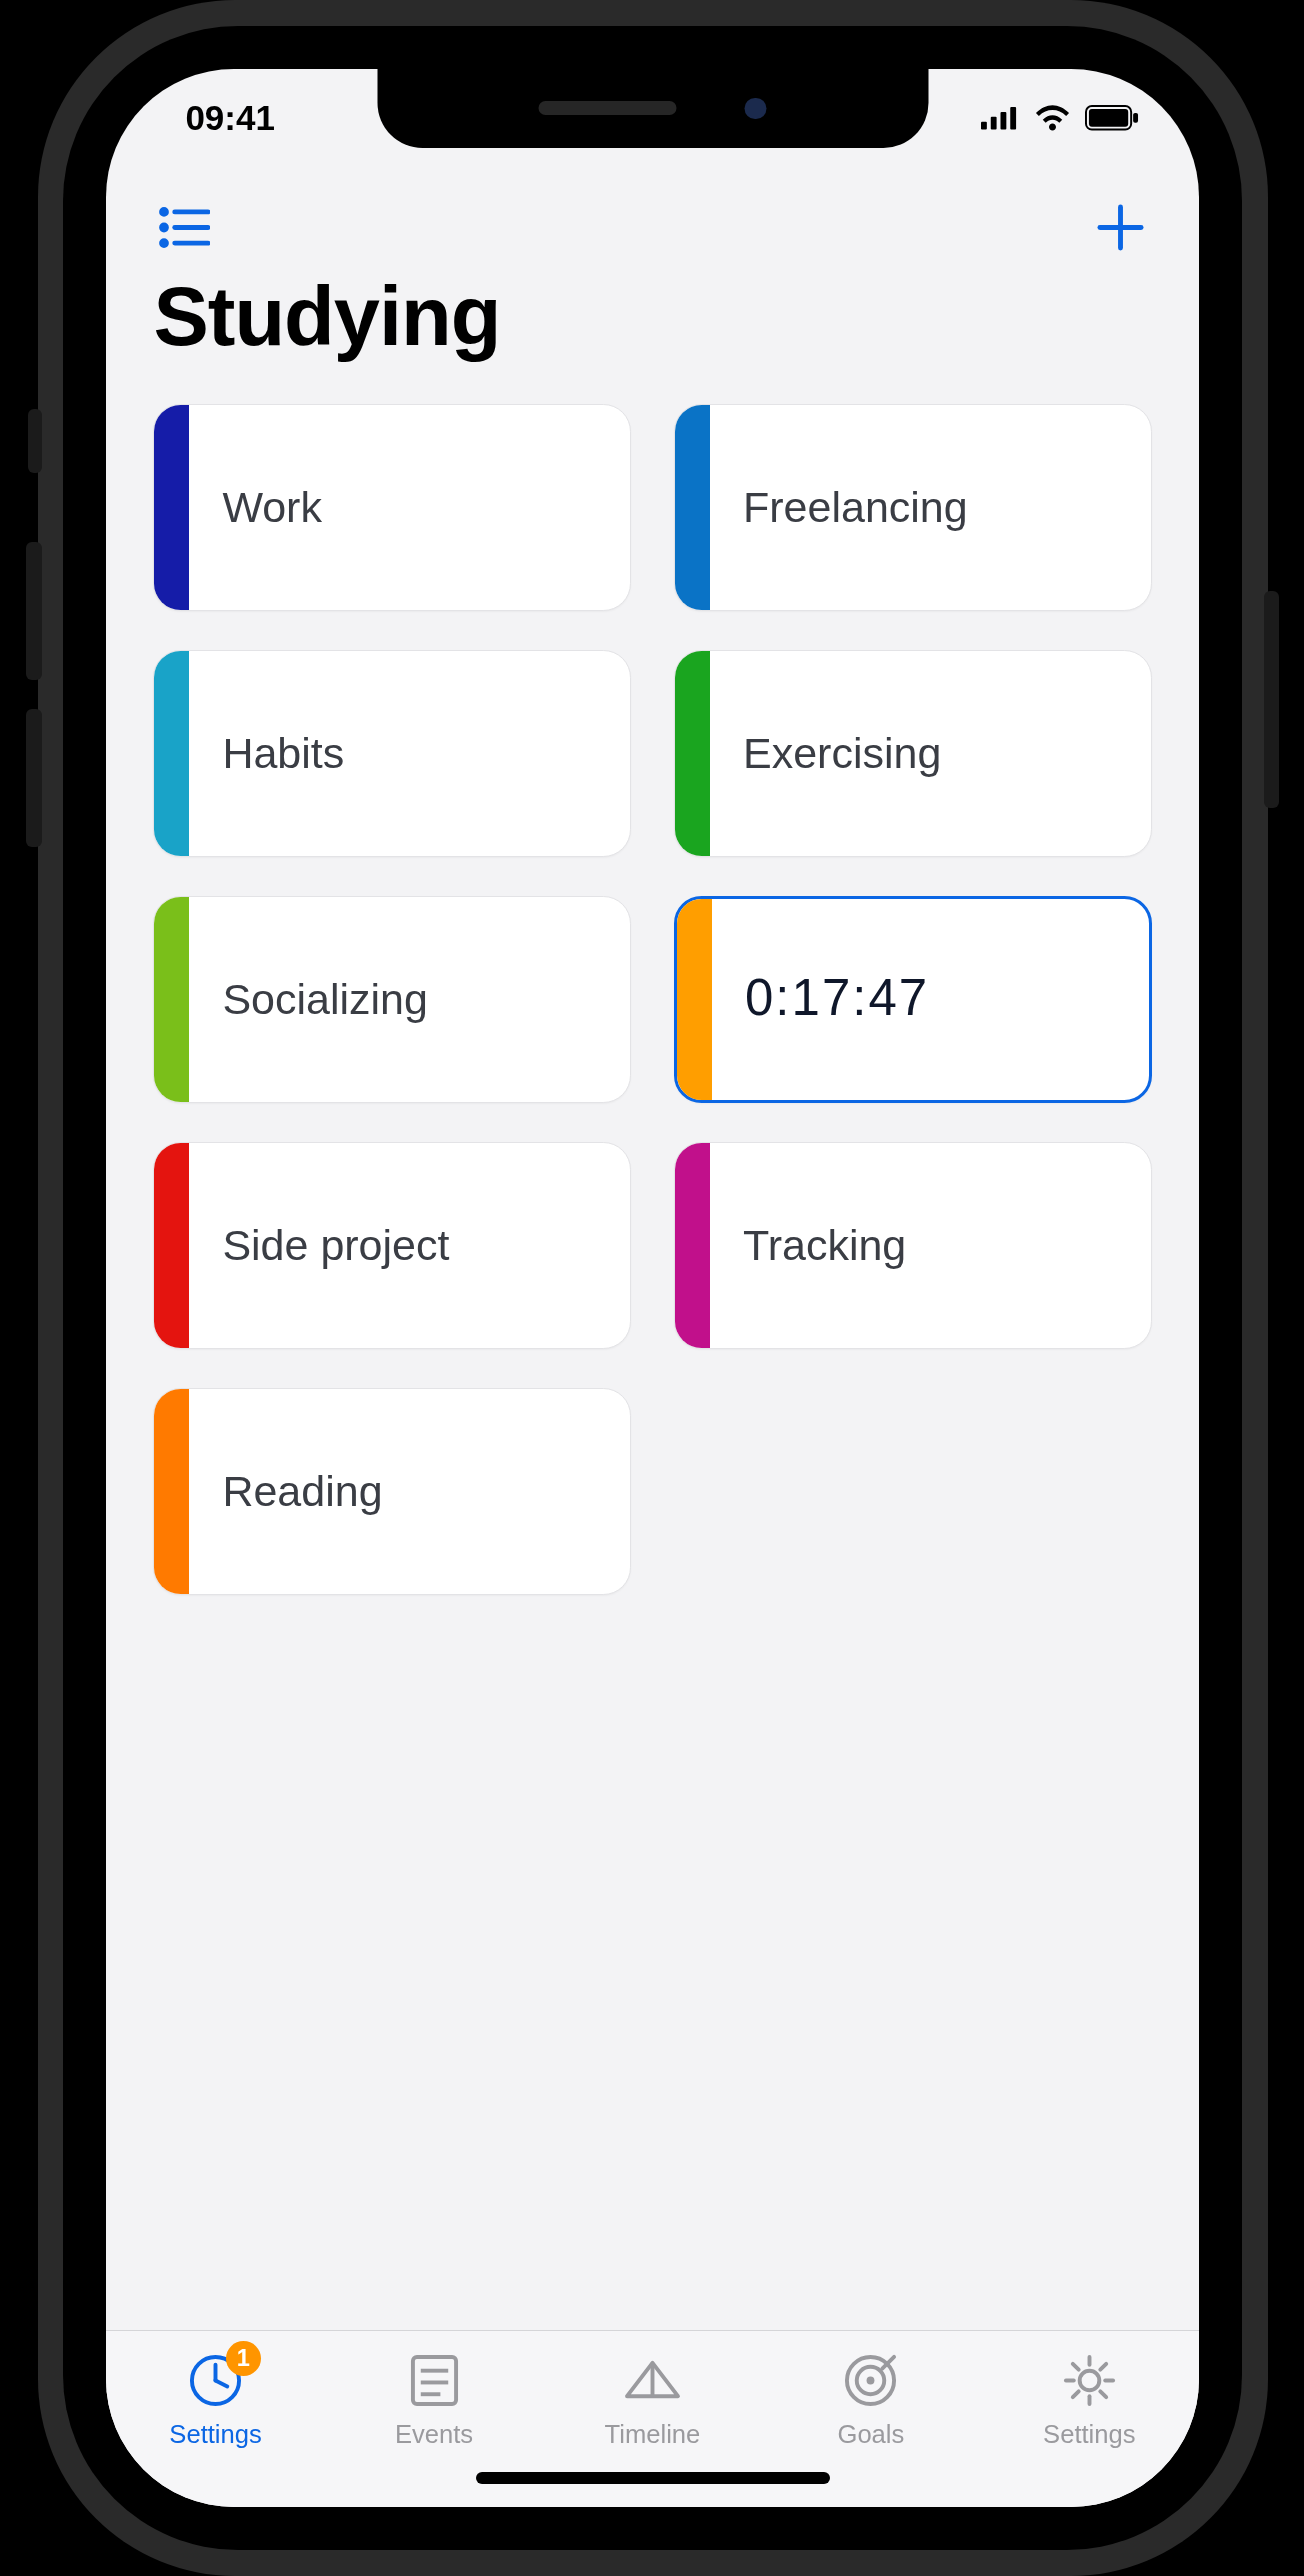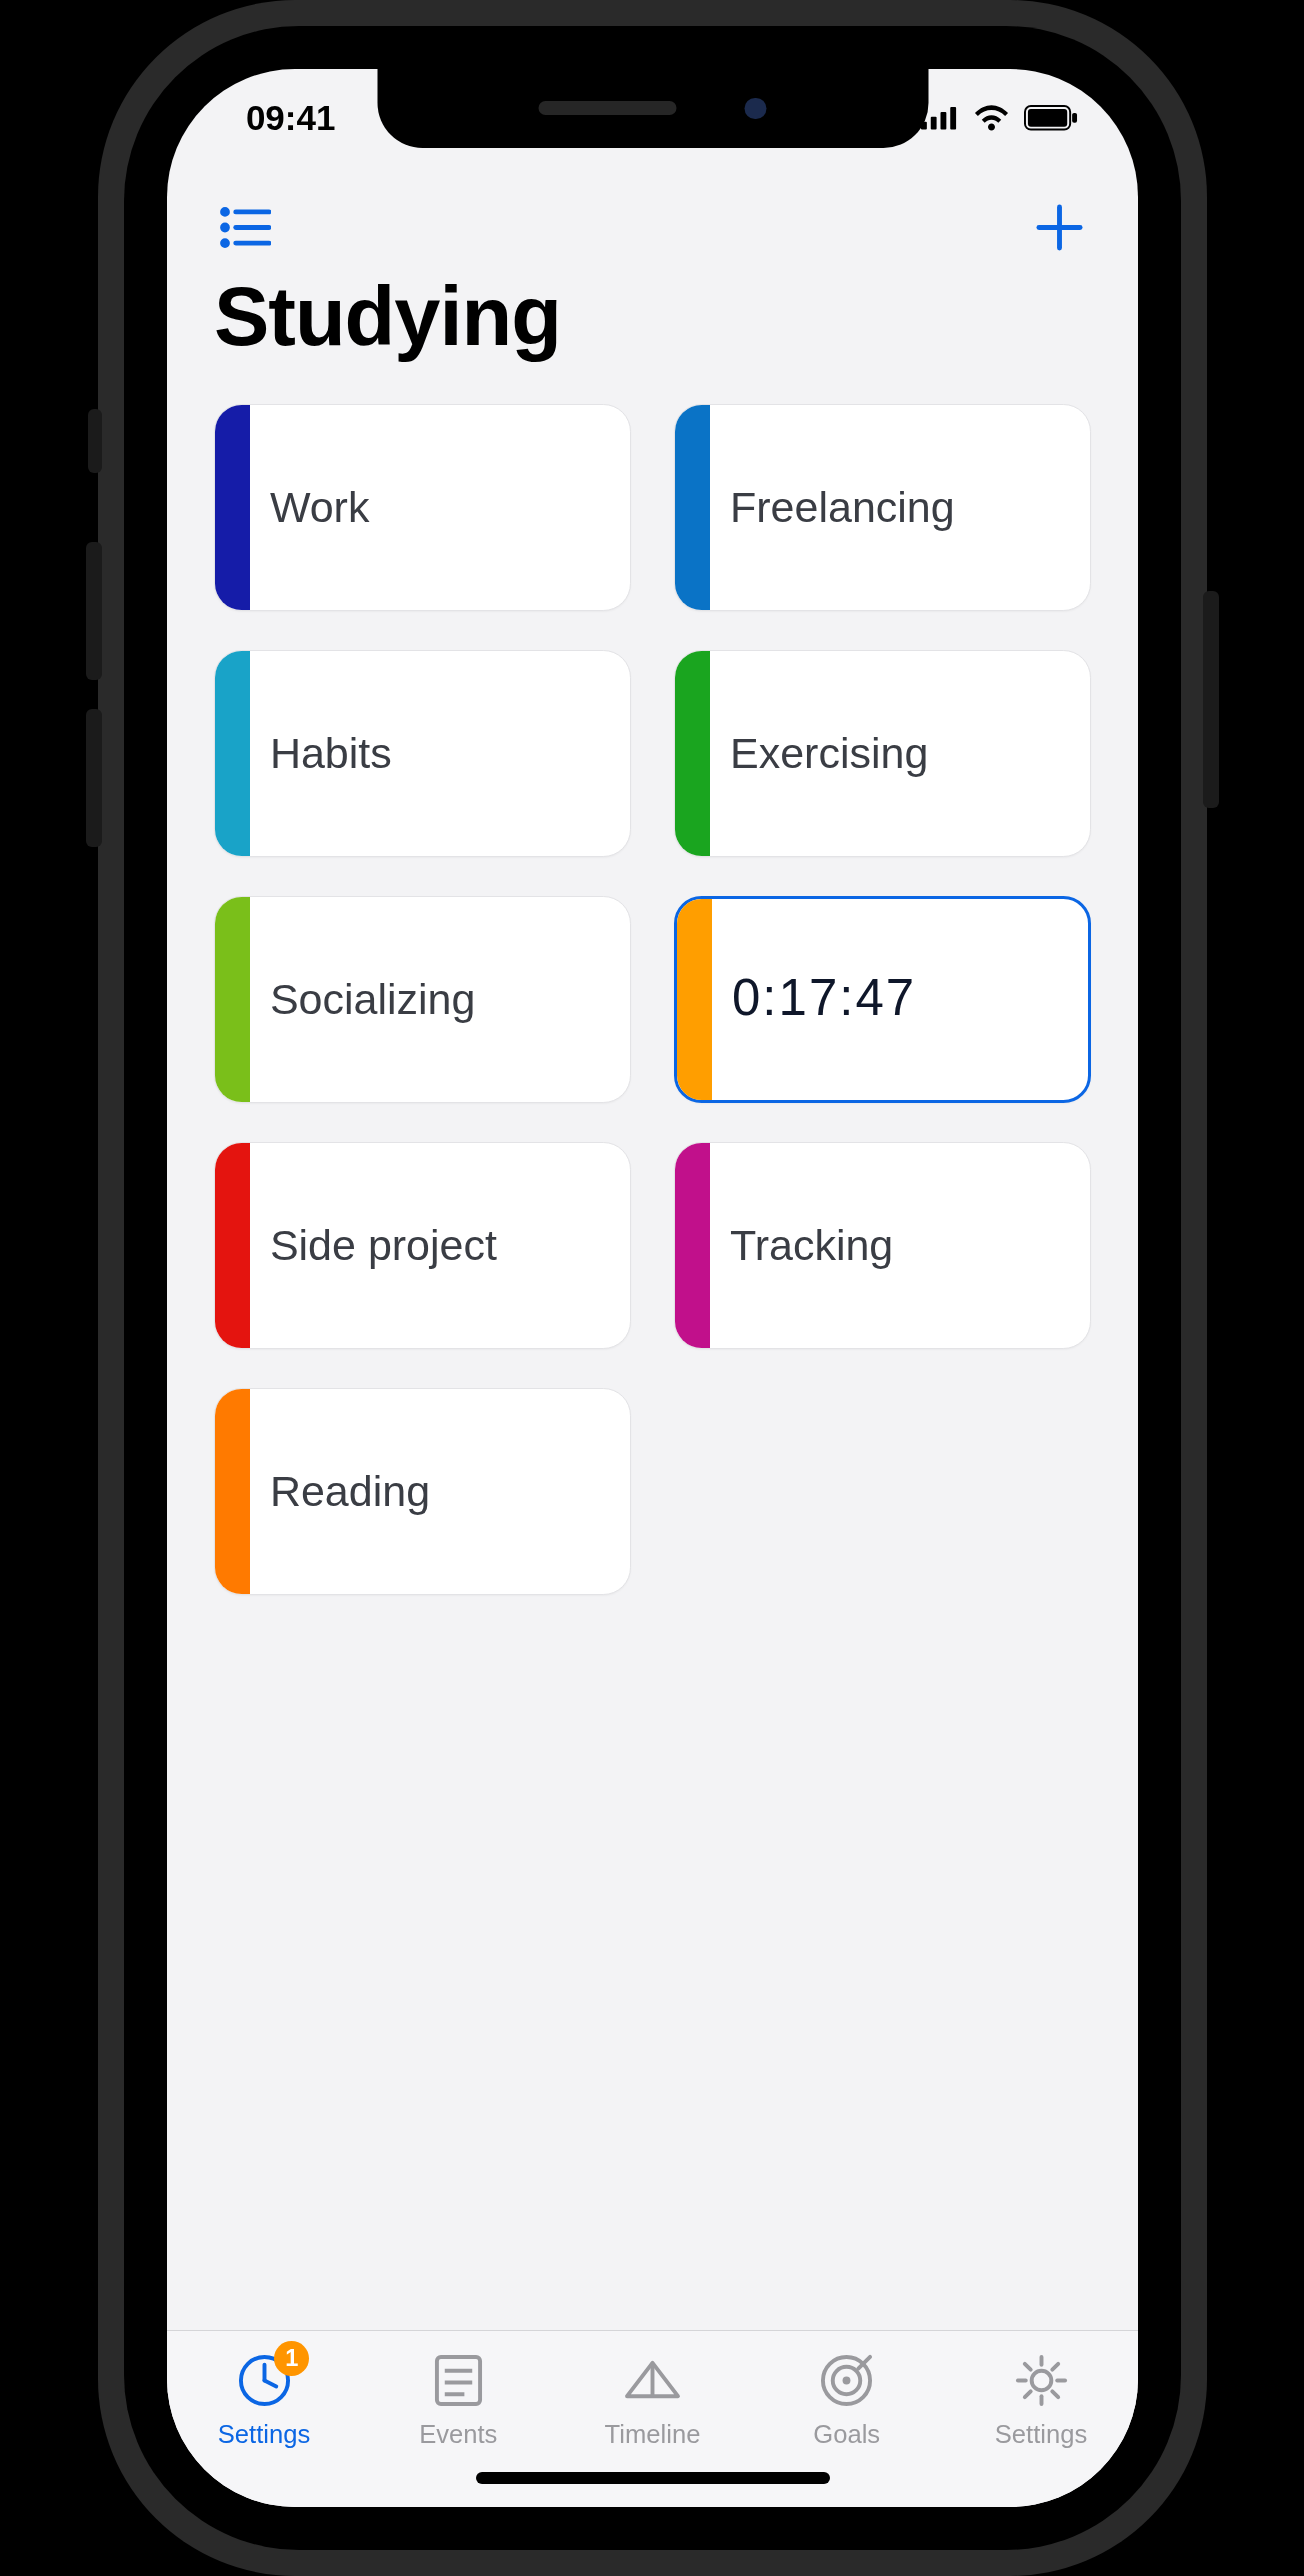--- a/index.html
+++ b/index.html
@@ -9,21 +9,21 @@
     width: 1305px;
     height: 2576px;
     display: flex;
     align-items: center;
     justify-content: center;
   }
 
   
   .phone {
     position: relative;
-    width: 1109px;
+    width: 1230px;
     height: 2576px;
     border-radius: 197px;
     background: #2a2a2a;
     padding: 25.6px;
   }
   .phone-inner {
     position: relative;
     width: 100%;
     height: 100%;
     background: #000;
@@ -124,21 +124,21 @@
   }
   .card .stripe {
     width: 35px;
     flex: 0 0 35px;
   }
   .card .body {
     flex: 1;
     display: flex;
     flex-direction: column;
     justify-content: center;
-    padding-left: 20px;
+    padding-left: 33px;
   }
   .card .label {
     font-size: 43px;
     color: #3a3d44;
     font-weight: 400;
   }
   .card.active {
     border: 3px solid #0b66e4;
   }
   .card.active .timer {

